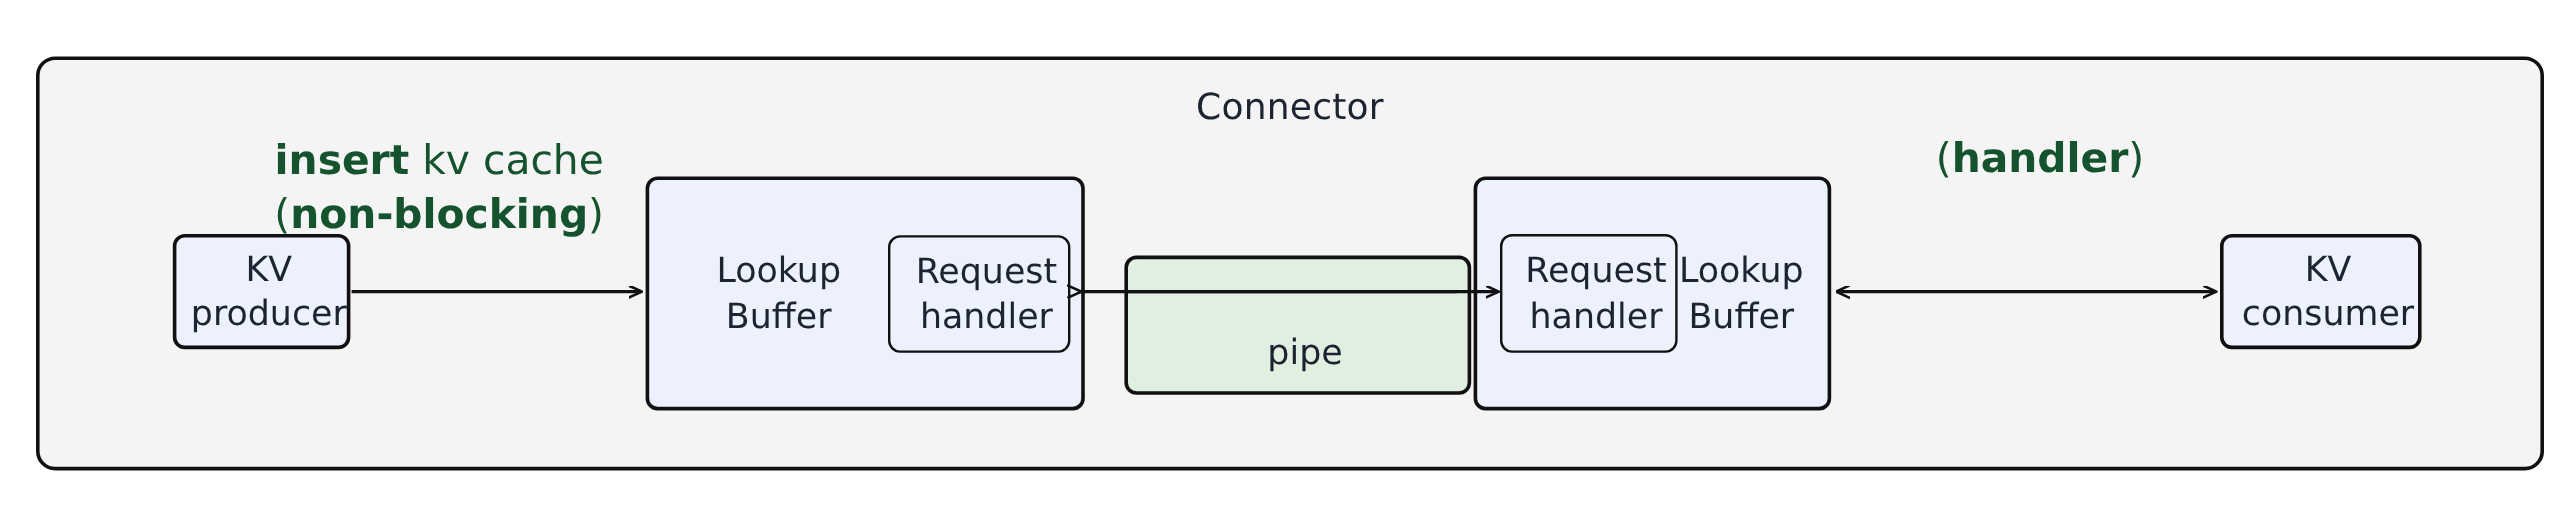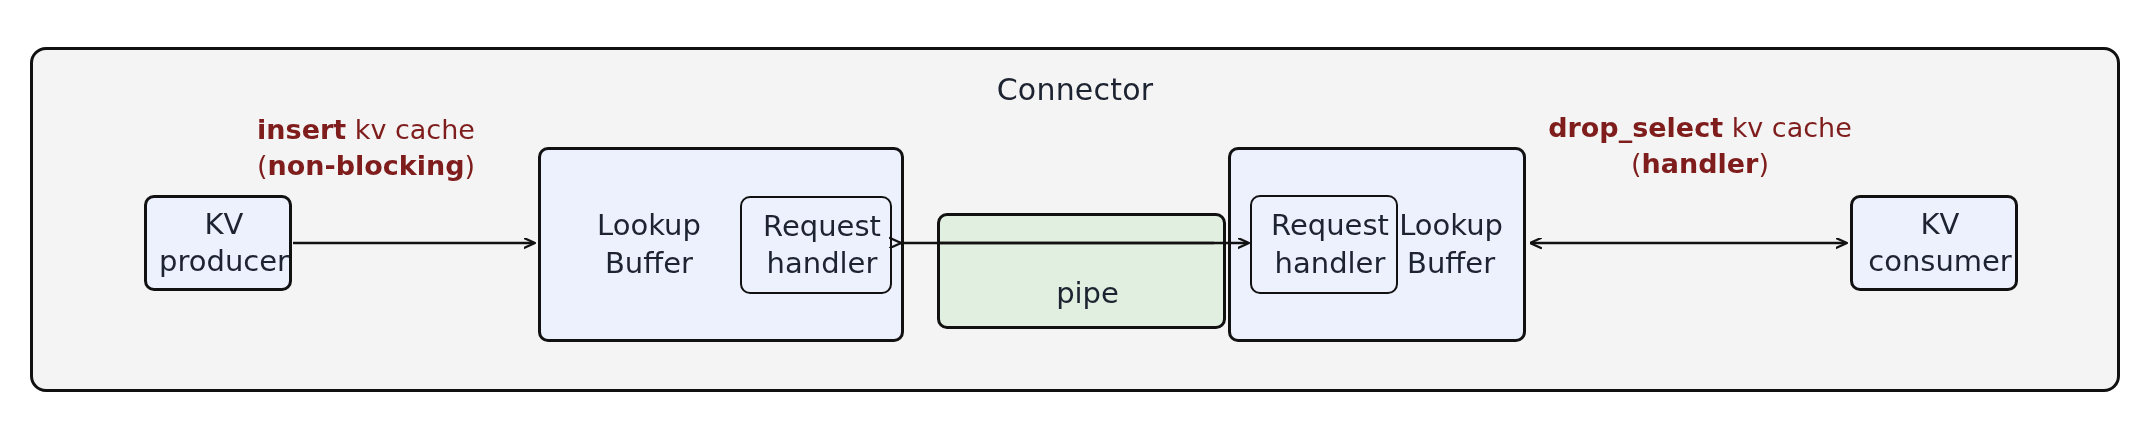--- a/index.html
+++ b/index.html
@@ -80,22 +80,22 @@
                    font-size: 29px; border-width: 2.5px; }
   #kv-consumer   { left: 1850px; top: 195px; width: 168px; height: 96px; }
 
   
   .inner-node { z-index: 4; text-align: center; }
 
   
   .edge-label {
     position: absolute;
     text-align: center;
-    color: #7f1d1d;
-    font-size: 27px;
+    color: #14532d;
+    font-size: 34px;
     line-height: 1.33;
     white-space: nowrap;
   }
   .edge-label b { font-weight: 700; }
   #label-insert      { left: 180px;  top: 112px; width: 372px; }
   #label-drop-select { left: 1480px; top: 110px; width: 440px; }
 
   
   #edges {
     position: absolute;
@@ -152,23 +152,20 @@
     <div>
       <b>insert</b><span> kv cache</span>
     </div>
     <div>
       <span>(</span><b>non-blocking</b><span>)</span>
     </div>
   </div>
 
   <div class="edge-label" id="label-drop-select">
     <div>
-      <b>drop_select</b><span> kv cache</span>
-    </div>
-    <div>
       <span>(</span><b>handler</b><span>)</span>
     </div>
   </div>
 
   <svg id="edges" viewBox="0 0 2146 438">
     <defs>
       <marker id="ah-right" markerWidth="12" markerHeight="12" refX="10" refY="5" orient="auto" markerUnits="userSpaceOnUse">
         <path d="M0,0 L11,5 L0,10" fill="none" stroke="#111111" stroke-width="2.2" stroke-linecap="round" stroke-linejoin="round"></path>
       </marker>
       <marker id="ah-left" markerWidth="12" markerHeight="12" refX="1" refY="5" orient="auto" markerUnits="userSpaceOnUse">

